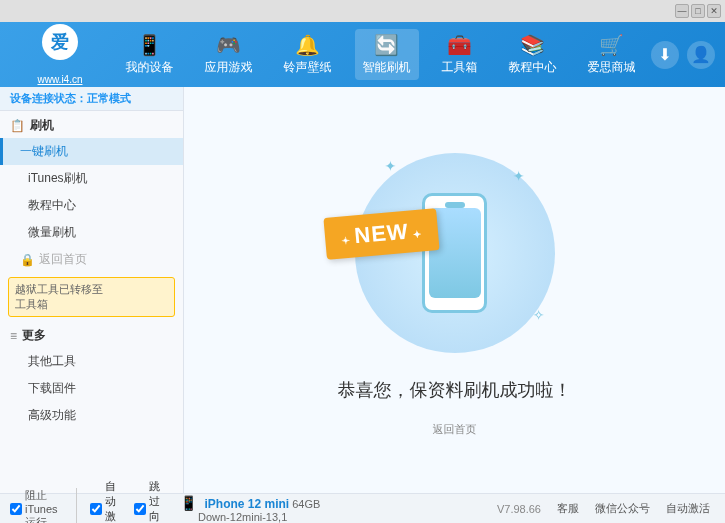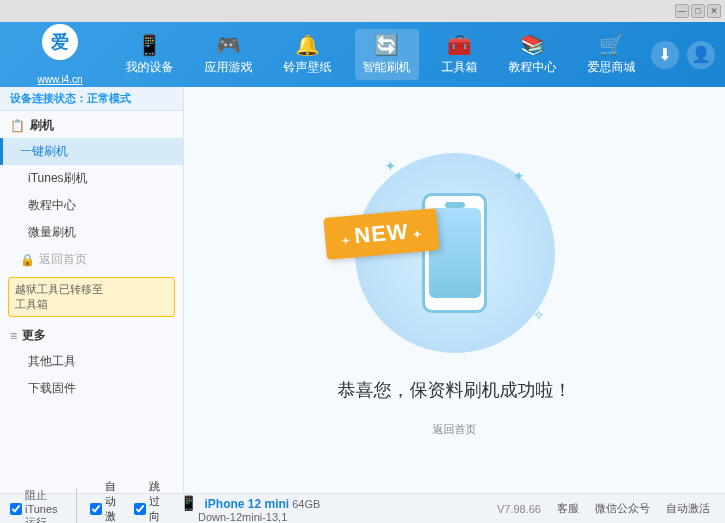--- a/index.html
+++ b/index.html
@@ -395,20 +395,23 @@
     <div class="sidebar-more-header">
       <span class="icon" style="margin-right:5px;">≡</span>
       <span>更多</span>
     </div>
     <div class="sidebar-item">
       <span>其他工具</span>
     </div>
     <div class="sidebar-item">
       <span>下载固件</span>
     </div>
+    <div class="sidebar-item">
+      <span>高级功能</span>
+    </div>
   </div>
 
   <div class="content">
     <div class="success-illustration">
       <div class="bg-circle">
         <div class="phone-shape">
           <div class="phone-notch"></div>
           <div class="phone-screen"></div>
         </div>
       </div>

